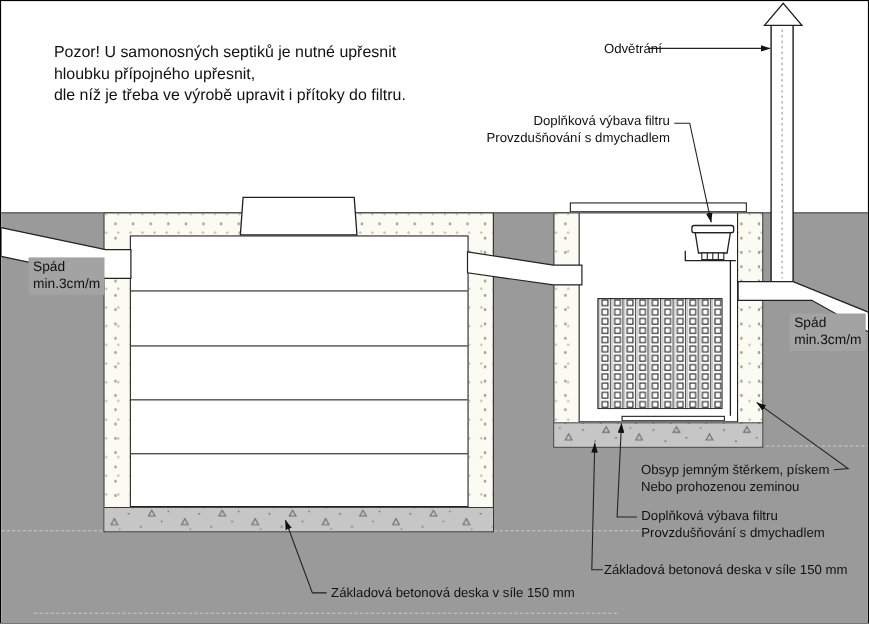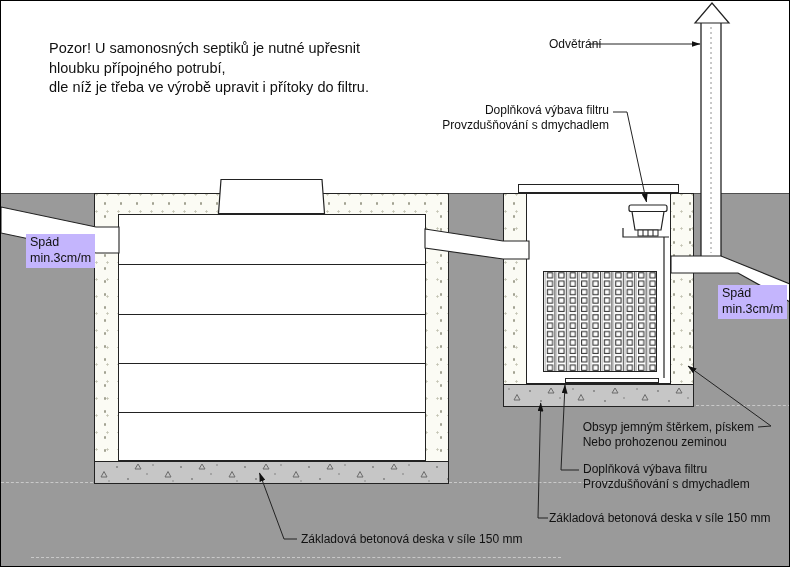--- a/index.html
+++ b/index.html
@@ -30,21 +30,21 @@
   .tank-filter{left:525px;top:192px;width:145px;height:191px;}
   .tline{position:absolute;left:0;width:100%;height:0;border-top:1px solid #222;}
   .lid-filter{left:517px;top:183px;width:161px;height:9px;background:#fff;border:1px solid #222;box-sizing:border-box;}
   .media{left:542px;top:270px;width:114px;height:101px;}
   .diffuser{left:564px;top:377px;width:94px;height:5px;background:#fff;border:1px solid #222;box-sizing:border-box;}
   
   .lbl{position:absolute;font-size:12px;line-height:15px;white-space:nowrap;color:#111;z-index:30;}
   .lbl-warning{left:48px;top:38px;font-size:14.5px;line-height:19.5px;}
   .lbl-vent{left:548px;top:36px;}
   .lbl-equip-top{right:180px;top:102px;text-align:right;}
-  .lbl-spad{background:#c4b5fd;padding:1px 4px 2px 4px;font-size:12.5px;line-height:15.5px;}
+  .lbl-spad{background:#a3a3a3;padding:1px 4px 2px 4px;font-size:12.5px;line-height:15.5px;}
   .lbl-spad-left{left:25px;top:233px;}
   .lbl-spad-right{left:717px;top:284px;}
   .lbl-obsyp{right:35px;top:419px;text-align:left;}
   .lbl-equip-bottom{left:582px;top:461px;}
   .lbl-slab-right{left:548px;top:510px;}
   .lbl-slab-left{left:300px;top:531px;}
   svg.overlay{position:absolute;left:0;top:0;z-index:20;pointer-events:none;}
   .texfill{position:absolute;left:0;top:0;width:100%;height:100%;}
 </style>
 </head>
@@ -165,21 +165,21 @@
       <path d="M612 111 L626 111 L645.5 201" marker-end="url(#ah)"></path>
       <path d="M757 426 L770 425 L687 365" marker-end="url(#ah)"></path>
       <path d="M578 469 L560 469 L564 384" marker-end="url(#ah)"></path>
       <path d="M547 517 L537 517 L539.7 402" marker-end="url(#ah)"></path>
       <path d="M296 538 L283 538 L258.5 472" marker-end="url(#ah)"></path>
     </g>
   </svg>
 
   <div class="lbl lbl-warning">
     <div>Pozor! U samonosných septiků je nutné upřesnit</div>
-    <div>hloubku přípojného potrubí,</div>
+    <div>hloubku přípojného upřesnit,</div>
     <div>dle níž je třeba ve výrobě upravit i přítoky do filtru.</div>
   </div>
 
   <div class="lbl lbl-vent">Odvětrání</div>
 
   <div class="lbl lbl-equip-top">
     <div>Doplňková výbava filtru</div>
     <div>Provzdušňování s dmychadlem</div>
   </div>
 

